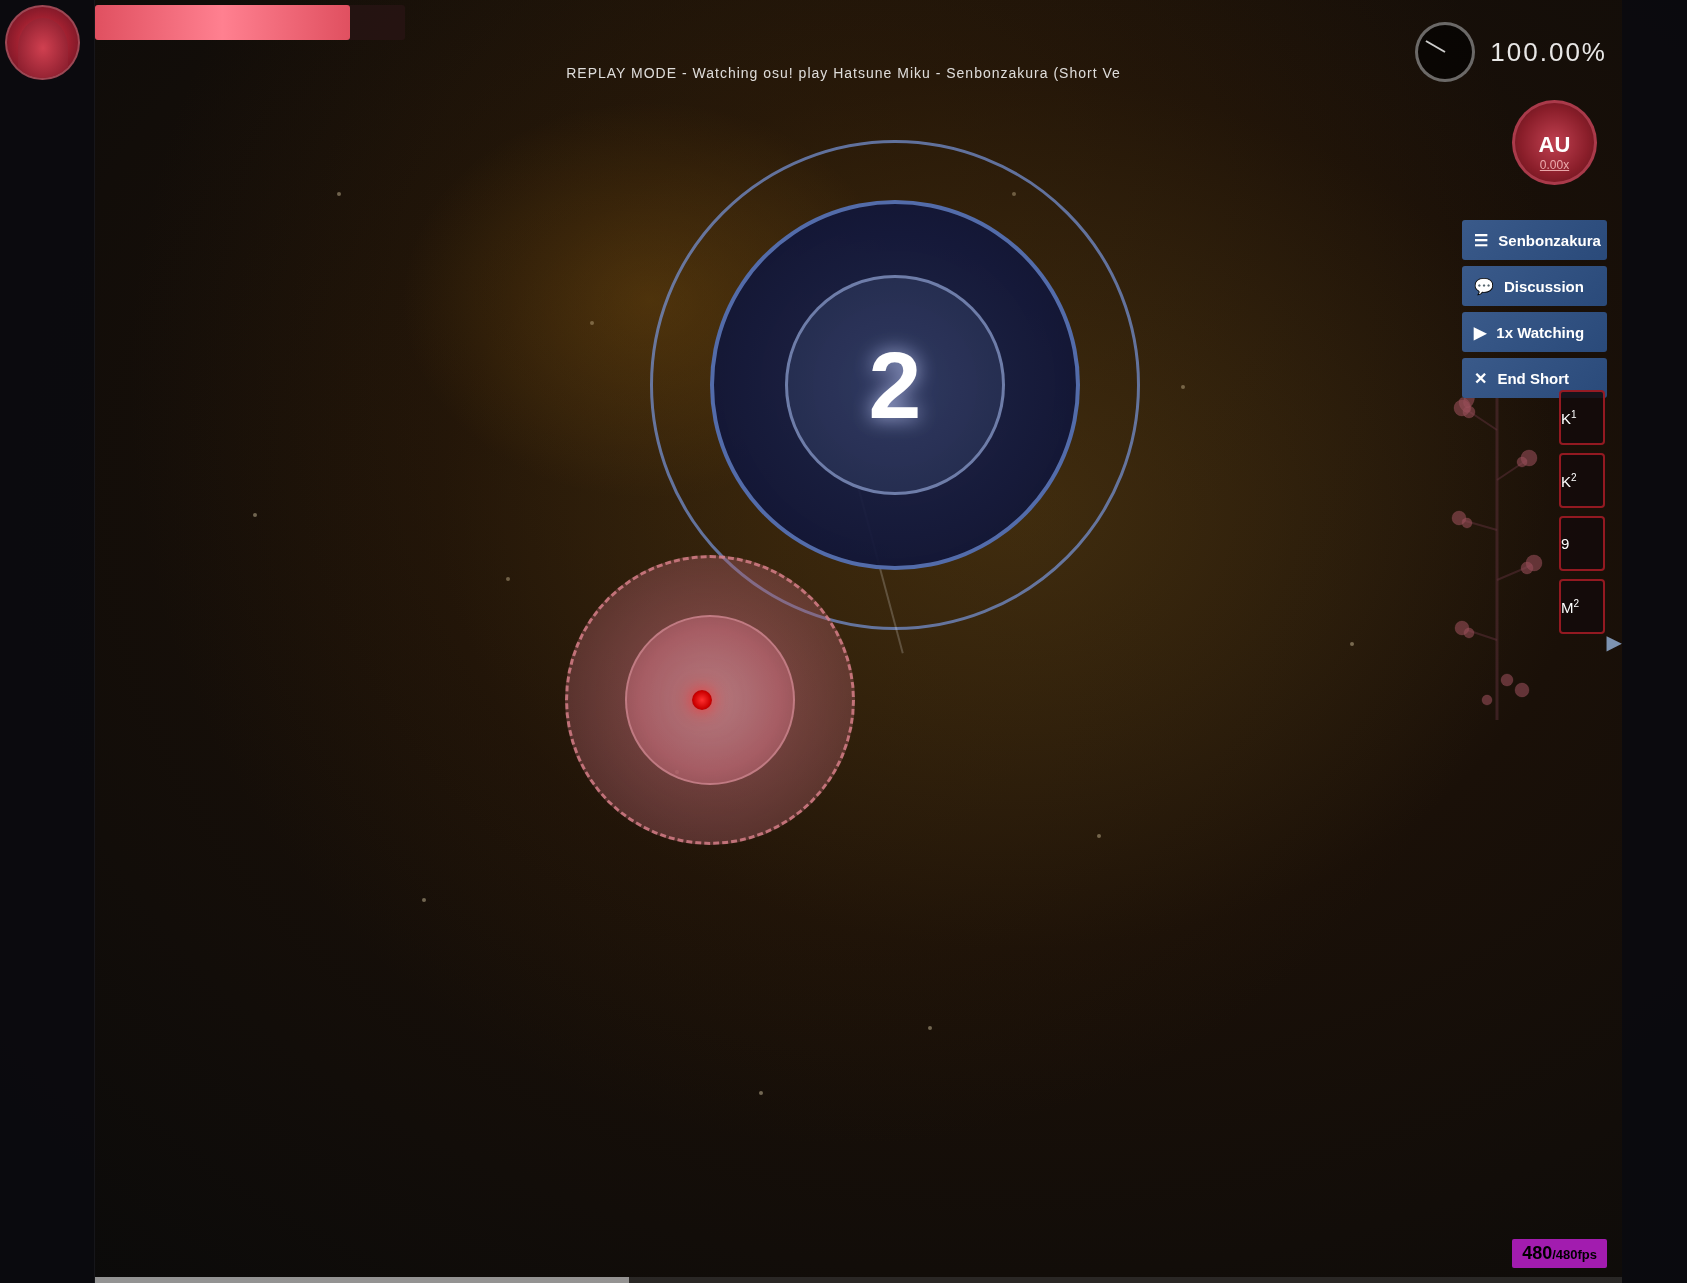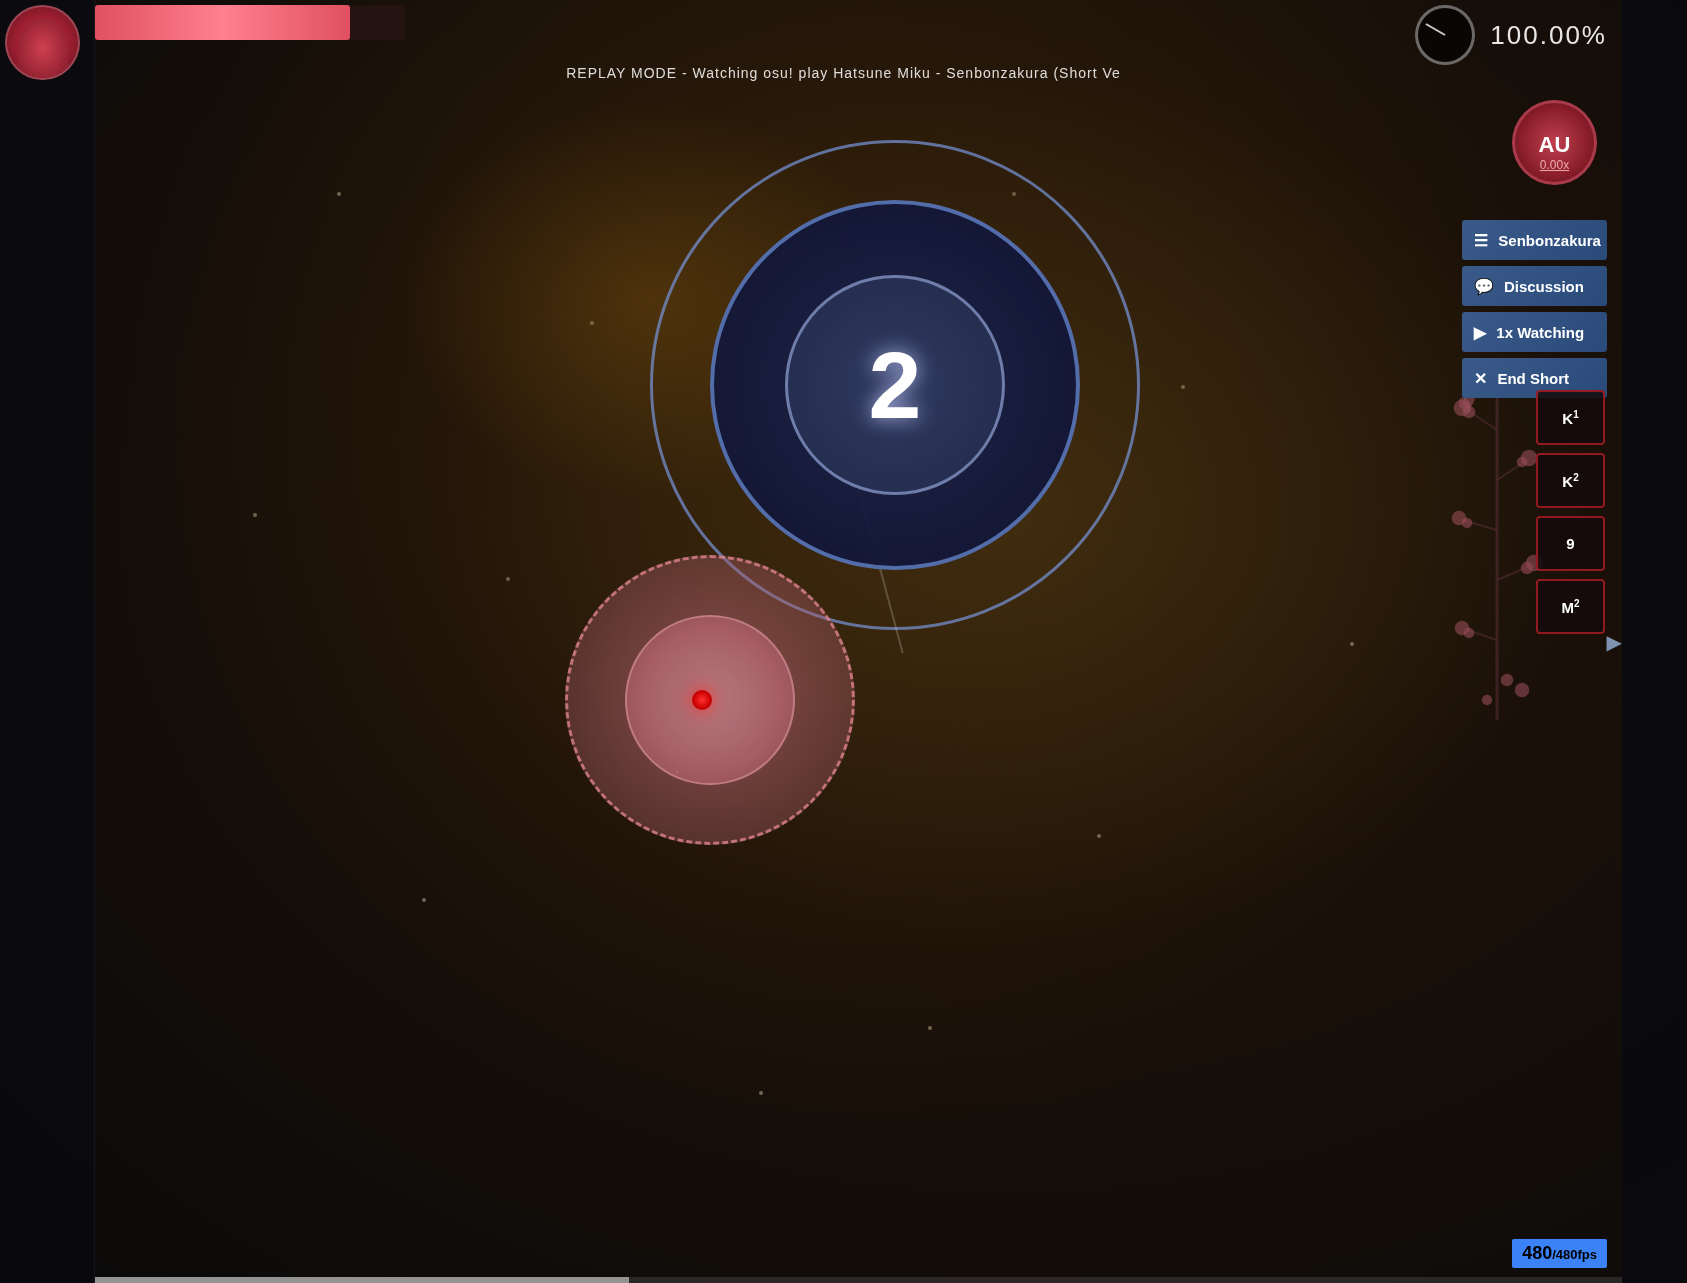--- a/index.html
+++ b/index.html
@@ -103,21 +103,21 @@
     #health-bar-fill {
       height: 100%;
       width: 255px;
       background: linear-gradient(90deg, #e05060, #ff8090, #e05060);
       border-radius: 3px;
     }
 
     
     #accuracy-display {
       position: absolute;
-      top: 5px;
+      top: 22px;
       right: 80px;
       z-index: 15;
       display: flex;
       align-items: center;
       gap: 15px;
     }
 
     #accuracy-clock {
       width: 60px; height: 60px;
       border-radius: 50%;
@@ -250,31 +250,30 @@
       position: absolute;
       top: 390px;
       right: 82px;
       display: flex;
       flex-direction: column;
       gap: 8px;
       z-index: 15;
     }
 
     .key-indicator {
-      width: 69px;
+      width: 46px;
       height: 55px;
       background: rgba(20,10,10,0.85);
       border: 2px solid rgba(180,30,40,0.8);
       border-radius: 4px;
       display: flex;
       align-items: center;
-      justify-content: center;
       color: #fff;
       font-size: 15px;
-      font-weight: bold;
+      font-weight: normal;
       position: relative;
     }
 
     .key-indicator sup {
       font-size: 10px;
       vertical-align: super;
     }
 
     
     #floral-deco {
@@ -378,21 +377,21 @@
       transform: rotate(-15deg);
       transform-origin: top center;
       z-index: 11;
     }
 
     
     #fps-counter {
       position: absolute;
       bottom: 15px;
       right: 80px;
-      background: #3b82f6;
+      background: #a21caf;
       color: #000;
       padding: 4px 10px;
       font-size: 18px;
       font-weight: bold;
       z-index: 20;
       border-radius: 2px;
     }
 
     #fps-sub {
       font-size: 13px;

